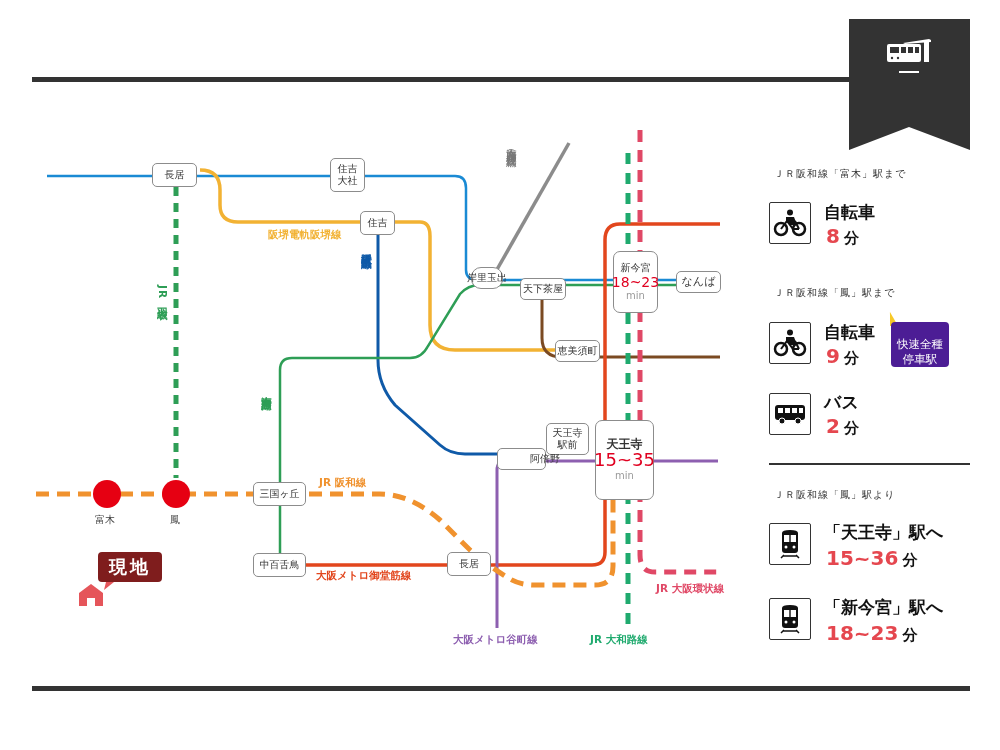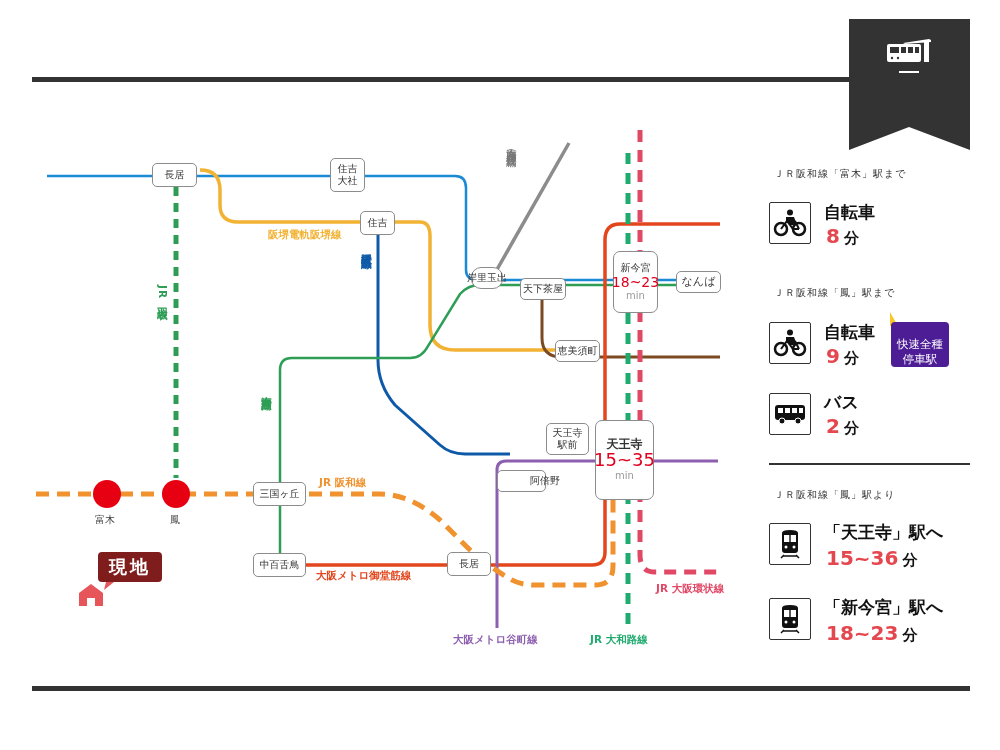--- a/index.html
+++ b/index.html
@@ -114,21 +114,21 @@
 <div class="st" style="left:520px;top:278px;width:46px;height:22px;">天下茶屋</div>
 <div class="st big" style="left:613px;top:251px;width:45px;height:62px;">
   <span class="nm" style="font-weight:normal;font-size:10px;">新今宮</span>
   <span class="tm">18~23</span>
   <span class="mn">min</span>
 </div>
 <div class="st" style="left:676px;top:271px;width:45px;height:22px;font-size:11px;">なんば</div>
 <div class="st" style="left:555px;top:340px;width:45px;height:22px;">恵美須町</div>
 <div class="st" style="left:546px;top:423px;width:43px;height:32px;white-space:pre-line;">天王寺
 駅前</div>
-<div class="st" style="left:497px;top:470px;width:43px;height:22px;padding-left:47px;">阿倍野</div>
+<div class="st" style="left:497px;top:448px;width:43px;height:22px;padding-left:47px;">阿倍野</div>
 <div class="st big tenno" style="left:595px;top:420px;width:59px;height:80px;">
   <span class="nm">天王寺</span>
   <span class="tm">15~35</span>
   <span class="mn">min</span>
 </div>
 <div class="st" style="left:253px;top:482px;width:53px;height:24px;">三国ヶ丘</div>
 <div class="st" style="left:253px;top:553px;width:53px;height:24px;">中百舌鳥</div>
 <div class="st" style="left:447px;top:552px;width:44px;height:24px;">長居</div>
 
 <div class="dotlbl" style="left:95px;top:513px;">富木</div>

